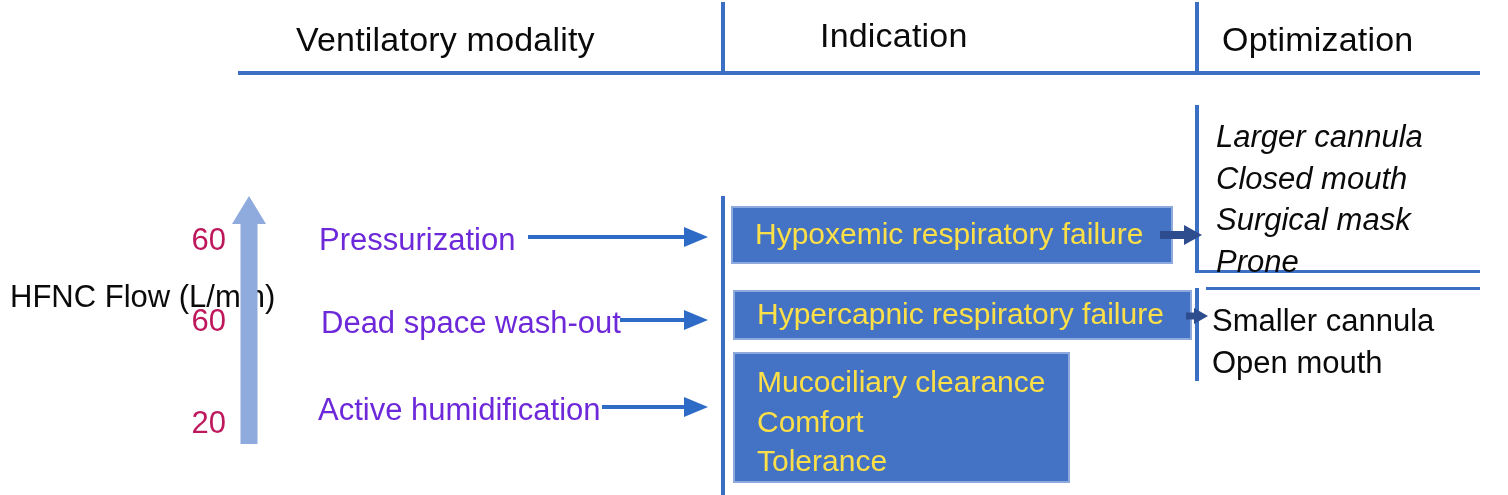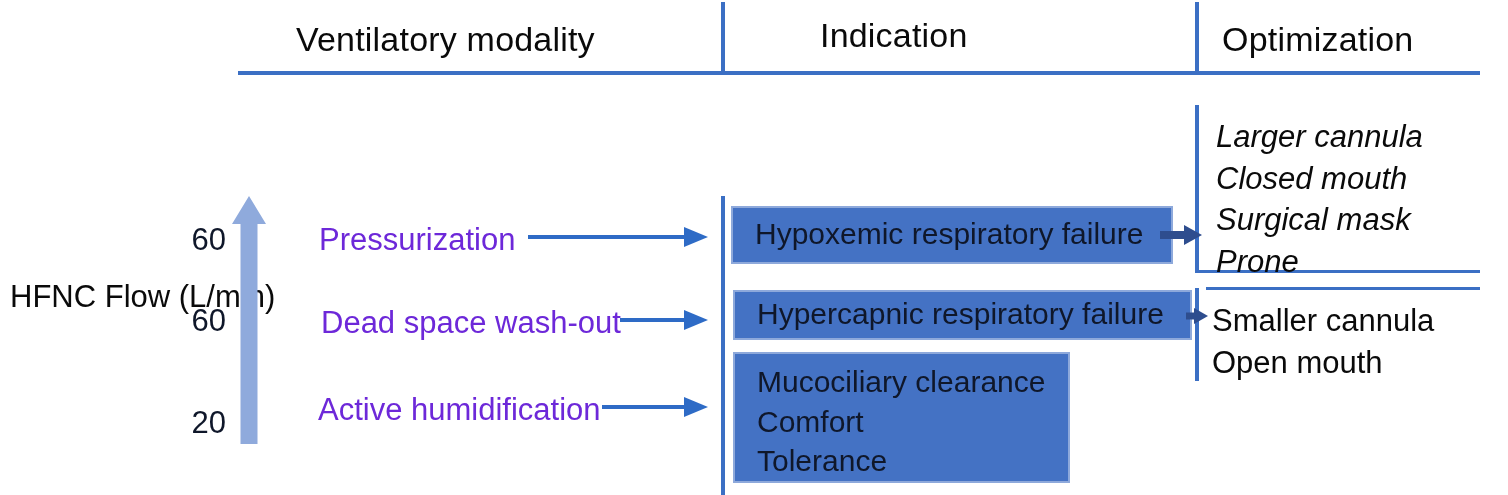--- a/index.html
+++ b/index.html
@@ -46,21 +46,21 @@
     position: absolute;
     font-size: 31px;
     color: #0a0a0a;
     text-align: center;
     white-space: nowrap;
     line-height: 1.25;
   }
   .tick-label {
     position: absolute;
     font-size: 31px;
-    color: #0f172a;
+    color: #be185d;
     text-align: right;
     white-space: nowrap;
   }
   .flow-arrow {
     position: absolute;
     left: 232px;
     top: 196px;
     width: 34px;
     height: 248px;
   }
@@ -75,21 +75,21 @@
   .modality-arrow {
     position: absolute;
     height: 22px;
   }
 
   
   .ind-box {
     position: absolute;
     background: #4472C4;
     border: 2px solid #8EA9DB;
-    color: #0f172a;
+    color: #fde047;
     font-size: 30px;
     box-sizing: border-box;
     line-height: 1.32;
     padding: 6px 0 6px 22px;
     white-space: nowrap;
   }
   .ind-box .line { display: block; }
 
   
   .opt-block {

